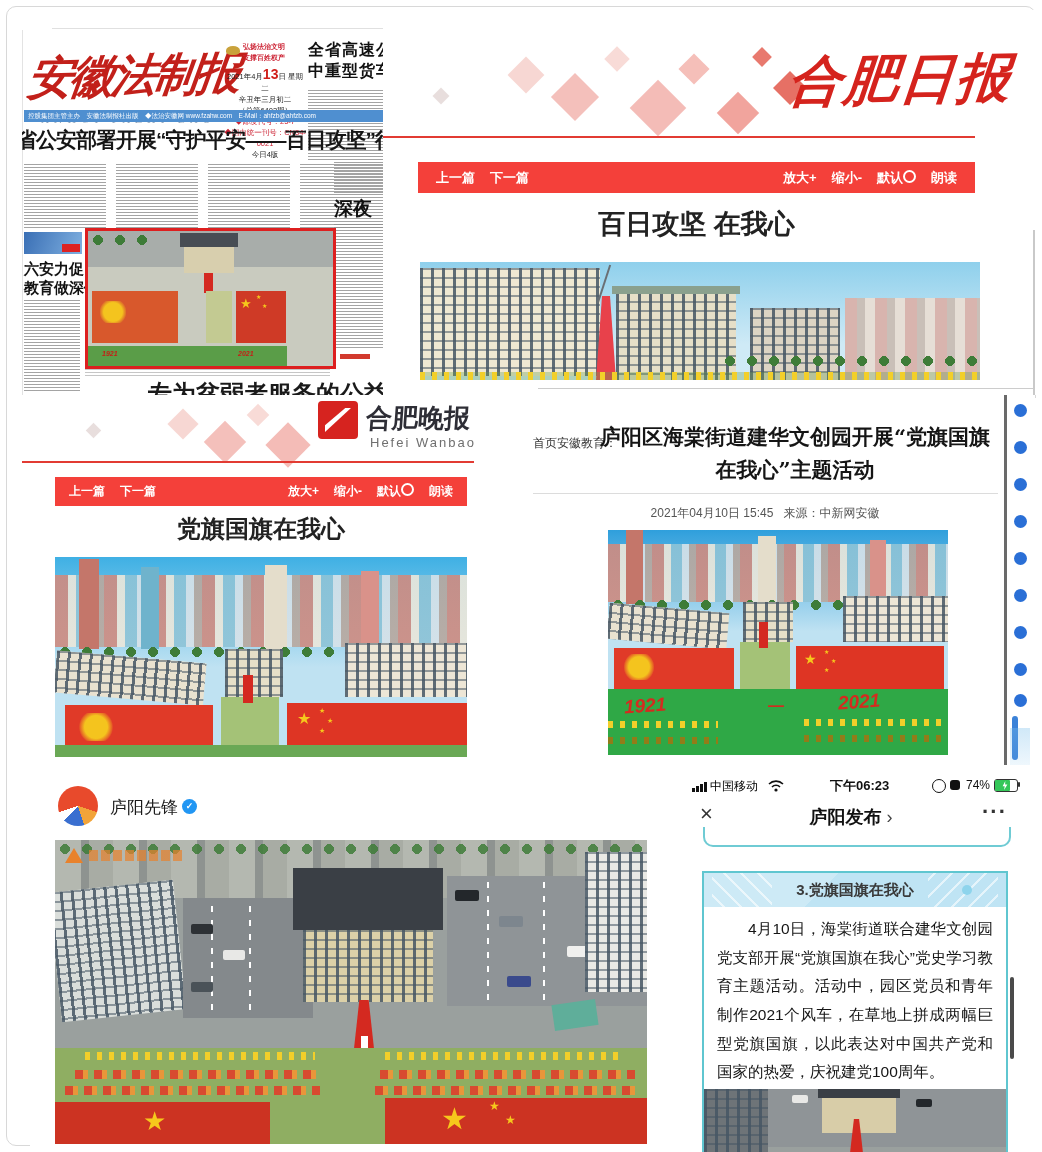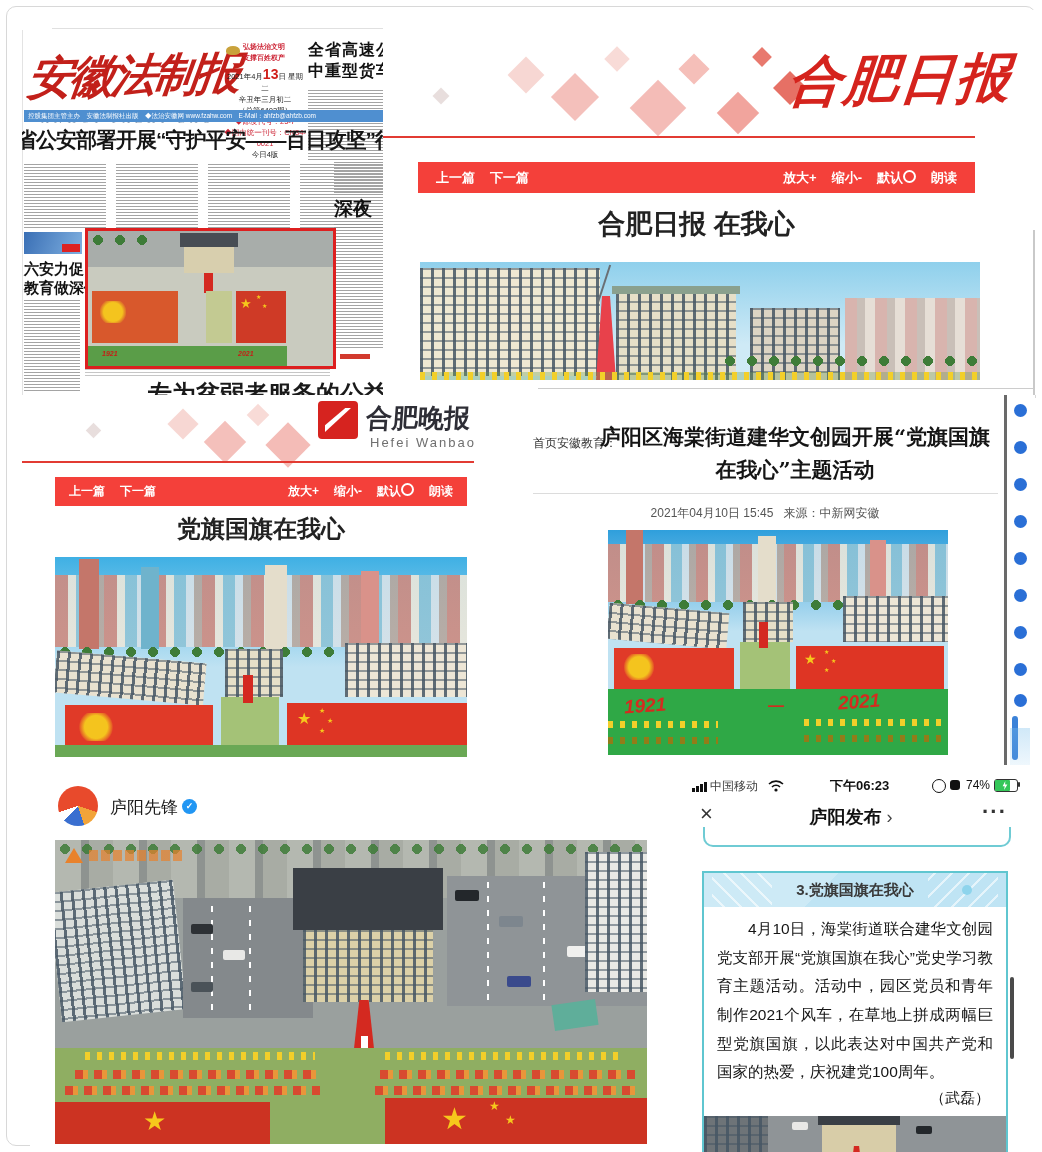--- a/index.html
+++ b/index.html
@@ -127,21 +127,21 @@
         <span>下一篇</span>
       </div>
       <div class="grp">
         <span>放大+</span>
         <span>缩小-</span>
         <span><span>默认</span><span class="circ"></span></span>
         <span>朗读</span>
       </div>
     </div>
 
-    <div class="a" style="left:35px;top:196px;width:557px;text-align:center;font-size:27px;font-weight:bold;color:#222;">合肥日报 在我心</div>
+    <div class="a" style="left:35px;top:196px;width:557px;text-align:center;font-size:27px;font-weight:bold;color:#222;">百日攻坚 在我心</div>
 
     <div class="a" style="left:37px;top:252px;width:560px;height:118px;background:linear-gradient(180deg,#8fd0ec,#cfeaf6 70%);overflow:hidden;">
       <div class="a winrow" style="left:0;top:6px;width:180px;height:108px;background-color:#efe8d2;"></div>
       <div class="a winrow" style="left:196px;top:30px;width:120px;height:88px;background-color:#e6dfc8;"></div>
       <div class="a" style="left:192px;top:24px;width:128px;height:8px;background:#8aa08e;"></div>
       <div class="a" style="left:176px;top:34px;width:20px;height:84px;background:#e8414b;clip-path:polygon(30% 0,70% 0,100% 100%,0 100%);"></div>
       <div class="a" style="left:183px;top:2px;width:2px;height:40px;background:#6a6f74;transform:rotate(18deg);"></div>
       <div class="a winrow" style="left:330px;top:46px;width:90px;height:72px;background-color:#dcd4c4;"></div>
       <div class="a" style="left:425px;top:36px;width:135px;height:82px;background:repeating-linear-gradient(90deg,#d8b4ae 0 12px,#c9bfb8 12px 20px,#e6ded6 20px 30px);"></div>
       <div class="a treeband" style="left:300px;bottom:8px;width:260px;height:20px;"></div>
@@ -317,21 +317,21 @@
 
   <section class="panel" style="left:660px;top:765px;width:382px;height:387px;">
 
     <div class="a" style="left:32px;top:10px;width:318px;height:20px;">
       <div class="a" style="left:0;top:7px;display:flex;align-items:flex-end;gap:1px;">
         <div style="width:3px;height:4px;background:#111;"></div>
           <div style="width:3px;height:6px;background:#111;"></div>
           <div style="width:3px;height:8px;background:#111;"></div>
           <div style="width:3px;height:10px;background:#111;"></div>
       </div>
-      <span class="a" style="left:18px;top:3px;font-size:12px;color:#404040;">中国移动</span>
+      <span class="a" style="left:18px;top:3px;font-size:12px;color:#000000;">中国移动</span>
       <svg class="a" style="left:76px;top:4px;" width="16" height="13" viewBox="0 0 16 13">
           <path d="M1 5 a10 10 0 0 1 14 0" fill="none" stroke="#111" stroke-width="1.6"></path>
           <path d="M4 8 a5.5 5.5 0 0 1 8 0" fill="none" stroke="#111" stroke-width="1.6"></path>
           <circle cx="8" cy="11" r="1.6" fill="#111"></circle>
         </svg>
       <span class="a" style="left:138px;top:2px;font-size:13px;font-weight:bold;color:#111;">下午06:23</span>
       <div class="a" style="left:240px;top:4px;width:12px;height:12px;border:1.5px solid #111;border-radius:50%;"></div>
       <div class="a" style="left:258px;top:5px;width:10px;height:10px;background:#111;border-radius:3px;"></div>
       <span class="a" style="left:274px;top:3px;font-size:12px;color:#111;">74%</span>
       <div class="a" style="left:302px;top:4px;width:22px;height:11px;border:1.5px solid #333;border-radius:3px;">
@@ -350,21 +350,20 @@
     <div class="a" style="left:43px;top:62px;width:304px;height:18px;border:2px solid #6fcbd4;border-top:none;border-radius:0 0 10px 10px;"></div>
 
     <div class="a" style="left:42px;top:106px;width:306px;border:2px solid #5fc6d0;background:#fff;box-sizing:border-box;">
       <div style="height:34px;background:linear-gradient(135deg,#cdeaf6 0 40%,#bfe4f4 40% 100%);position:relative;overflow:hidden;">
         <div style="position:absolute;left:8px;top:-6px;width:60px;height:46px;background:repeating-linear-gradient(45deg,rgba(255,255,255,.6) 0 2px,transparent 2px 12px);"></div>
         <div style="position:absolute;right:8px;top:-6px;width:70px;height:46px;background:repeating-linear-gradient(-45deg,rgba(255,255,255,.6) 0 2px,transparent 2px 12px);"></div>
         <div style="position:absolute;right:34px;top:12px;width:10px;height:10px;border-radius:50%;background:#8ed4ec;"></div>
         <div style="position:absolute;left:0;top:0;width:100%;text-align:center;line-height:34px;font-size:15px;font-weight:bold;color:#3a3a3a;">3.党旗国旗在我心</div>
       </div>
       <div style="padding:8px 13px 2px;font-size:15.5px;line-height:1.85;color:#151515;text-align:justify;text-indent:2em;">4月10日，海棠街道联合建华文创园党支部开展“党旗国旗在我心”党史学习教育主题活动。活动中，园区党员和青年制作2021个风车，在草地上拼成两幅巨型党旗国旗，以此表达对中国共产党和国家的热爱，庆祝建党100周年。</div>
-      <div style="padding:0 16px 8px;text-align:right;font-size:15px;color:#151515;">（武磊）</div>
 
       <div style="position:relative;width:100%;height:88px;background:#9aa09e;overflow:hidden;">
         <div class="a winrow" style="left:0;top:0;width:64px;height:70px;background-color:#6e7478;"></div>
         <div class="a" style="left:64px;top:0;width:238px;height:58px;background:#8f9497;"></div>
         <div class="a" style="left:118px;top:0;width:74px;height:44px;background:#d8cda8;"></div>
         <div class="a" style="left:114px;top:0;width:82px;height:9px;background:#3a3f45;"></div>
         <div class="a" style="left:88px;top:6px;width:16px;height:8px;background:#e8e8e6;border-radius:2px;"></div>
         <div class="a" style="left:212px;top:10px;width:16px;height:8px;background:#23272b;border-radius:2px;"></div>
         <div class="a" style="left:146px;top:30px;width:13px;height:34px;background:#d42920;clip-path:polygon(30% 0,70% 0,100% 100%,0 100%);"></div>
 

